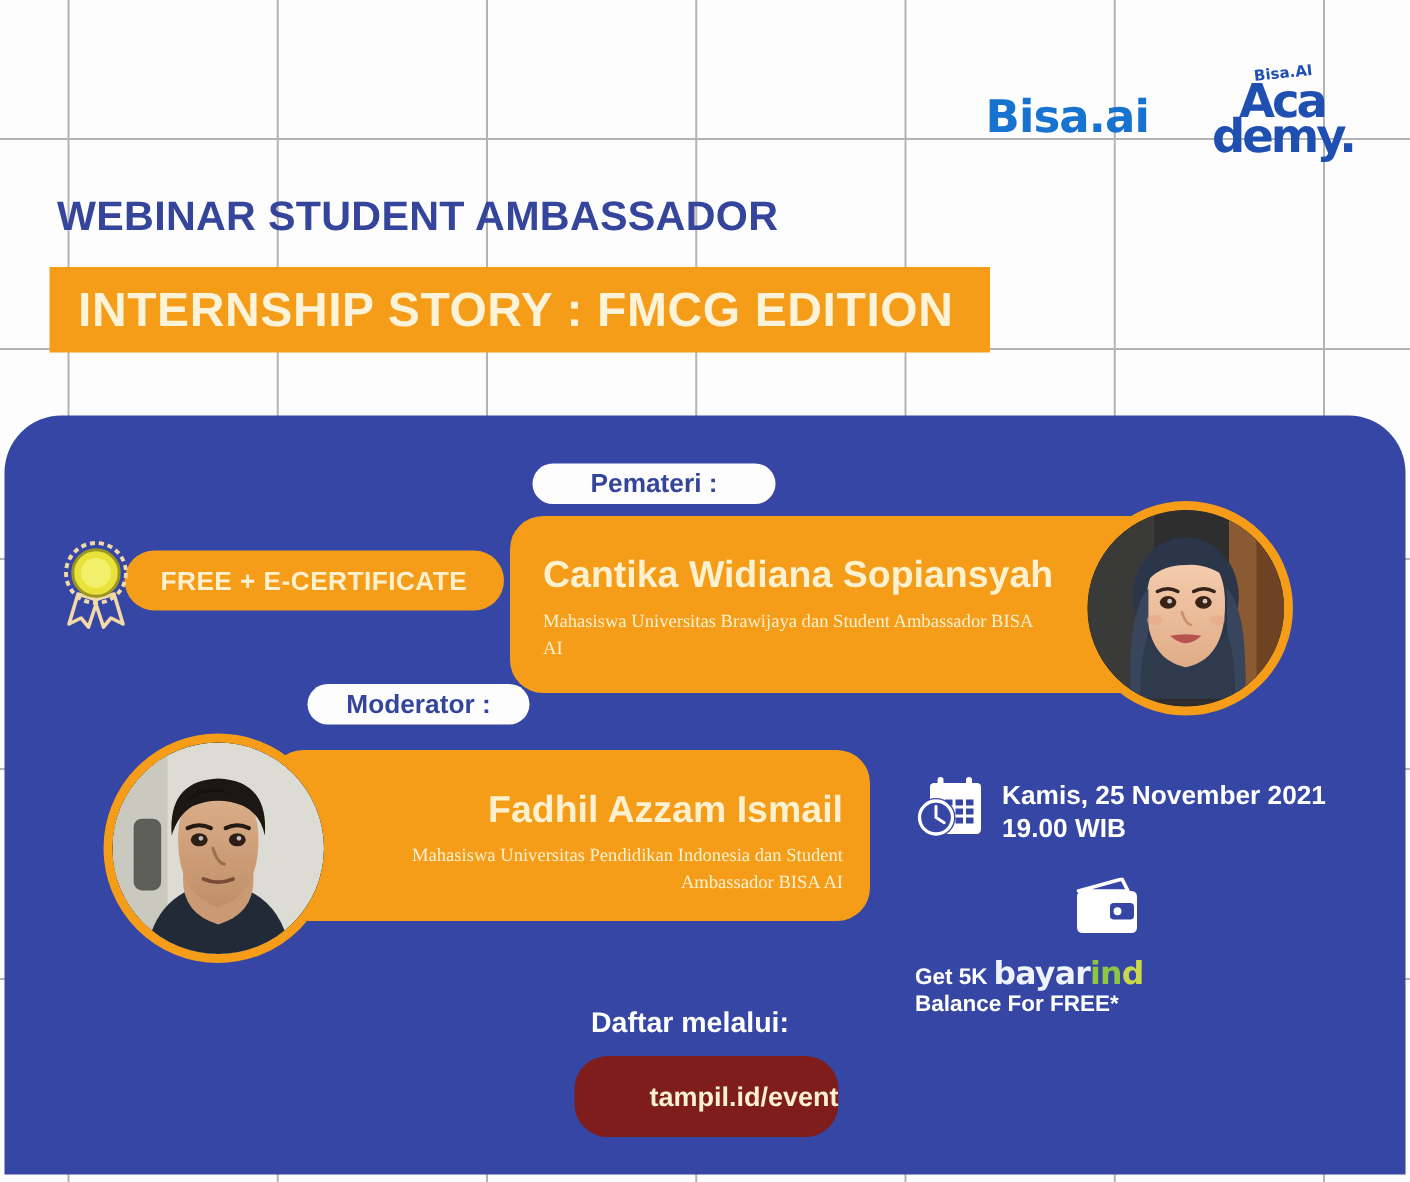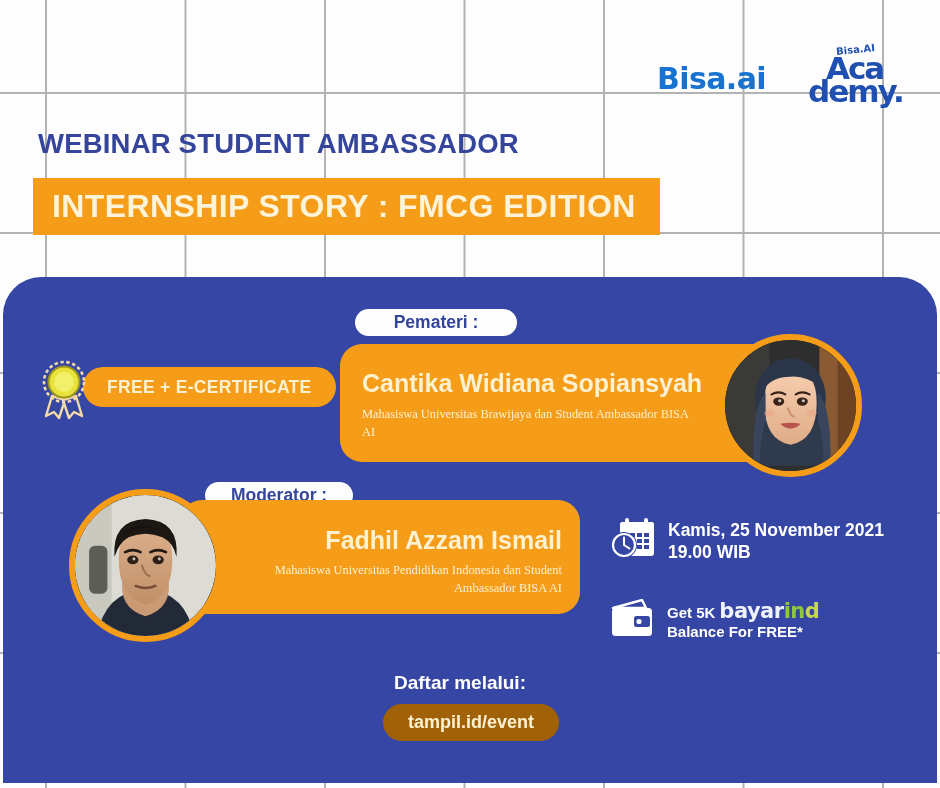--- a/index.html
+++ b/index.html
@@ -66,21 +66,21 @@
 
   
   .chip {
     position:absolute; background:#fdfdfd; border-radius:40px;
     display:flex; align-items:center; justify-content:center;
     color:#34459b; font-weight:bold; font-size:17.5px;
     font-family:"Liberation Sans", sans-serif;
     text-align:right;
   }
   .chip-pemateri { left:355px; top:309px; width:162px; height:27px; }
-  .chip-moderator { left:205px; top:482px; width:148px; height:27px; }
+  .chip-moderator { left:205px; top:456px; width:148px; height:27px; }
 
   
   .card {
     position:absolute; background:#f59c18; border-radius:22px;
   }
   .card-speaker { left:340px; top:344px; width:470px; height:118px; }
   .card-mod     { left:180px; top:500px; width:400px; height:114px; }
 
   .card-name {
     position:absolute; font-size:25px; font-weight:bold; color:#fdf1cf;
@@ -117,21 +117,21 @@
   .ribbon-icon { position:absolute; left:36px; top:358px; width:56px; height:62px; }
 
   
   .info-date { position:absolute; left:610px; top:518px; display:flex; align-items:flex-start; gap:12px; }
   .info-date .txt { padding-top:2px; }
   .info-date .l1 { font-size:17.5px; font-weight:bold; color:#ffffff; line-height:1.25;
                    font-family:"Liberation Sans", sans-serif; }
   .info-date .l2 { font-size:17.5px; font-weight:bold; color:#ffffff; line-height:1.25;
                    font-family:"Liberation Sans", sans-serif; }
 
-  .info-wallet { position:absolute; left:610px; top:598px; display:flex; align-items:center; gap:11px; }
+  .info-wallet { position:absolute; left:610px; top:585px; display:flex; align-items:flex-end; gap:11px;flex-direction:column; }
   .wal-lines { padding-top:3px; }
   .wal-l1 { display:flex; align-items:baseline; gap:4px; }
   .wal-get { font-size:15px; font-weight:bold; color:#ffffff;
              font-family:"Liberation Sans", sans-serif; }
   .bayar { font-size:21px; font-weight:bold; color:#eef2fb; line-height:1;
            font-family:"DejaVu Sans", sans-serif; letter-spacing:-.5px; }
   .ind-i { color:#8dc63f; } .ind-n { color:#8dc63f; } .ind-d { color:#c9d84a; }
   .wal-l2 { font-size:15px; font-weight:bold; color:#ffffff; margin-top:1px;
             font-family:"Liberation Sans", sans-serif; }
 
@@ -140,23 +140,23 @@
     position:absolute; left:46px; top:716px;
     font-size:23px; font-weight:bold; color:#ffffff;
     font-family:"Liberation Sans", sans-serif;
   }
   .daftar {
     position:absolute; left:394px; top:672px;
     font-size:19px; font-weight:bold; color:#ffffff;
     font-family:"Liberation Sans", sans-serif;
   }
   .link-btn {
-    position:absolute; left:383px; top:704px; width:176px; height:37px;
-    background:#a16207; border-radius:22px;
-    display:flex; align-items:center; justify-content:center;
+    position:absolute; left:383px; top:704px; width:176px; height:54px;
+    background:#7f1d1d; border-radius:22px;
+    display:flex; align-items:center; justify-content:flex-end;
   }
   .link-btn span {
     font-size:18px; font-weight:bold; color:#fdf1cf;
     font-family:"Liberation Sans", sans-serif;
   }
 </style>
 </head>
 <body>
 
 <div class="poster">

